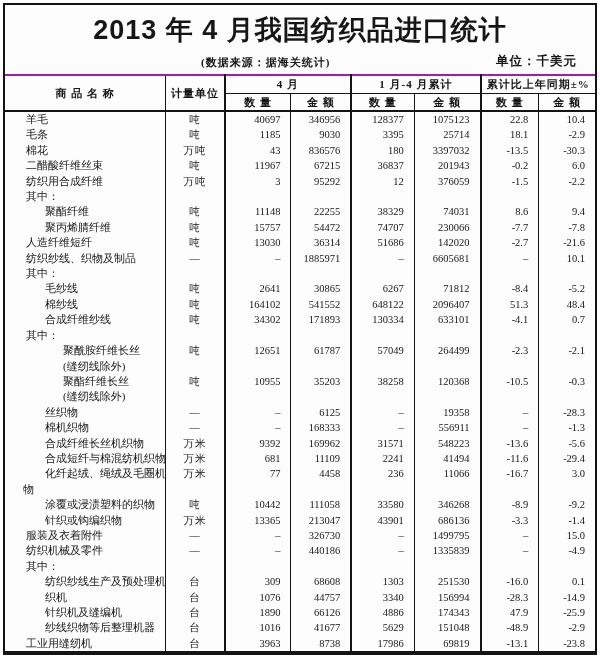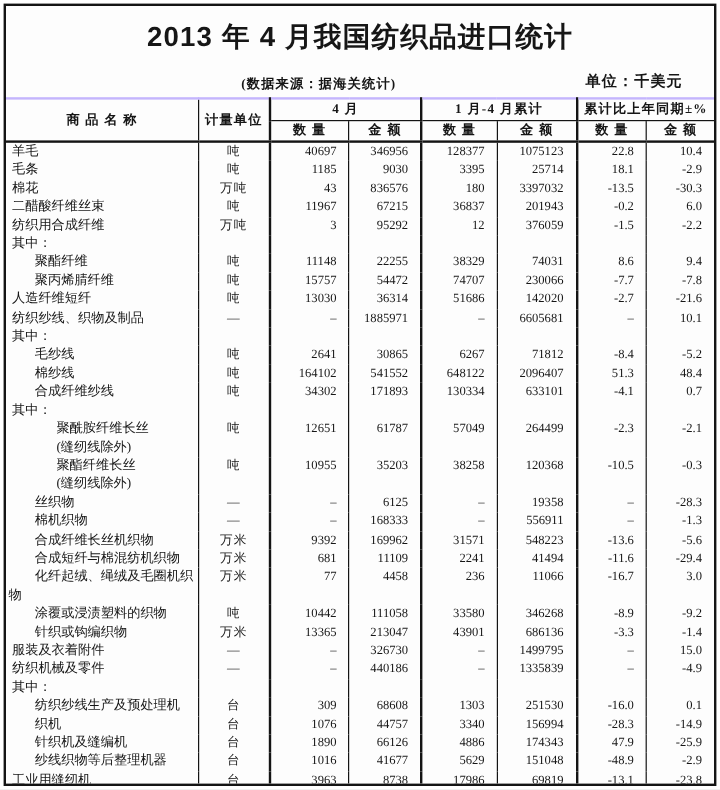--- a/index.html
+++ b/index.html
@@ -8,46 +8,46 @@
     box-sizing:border-box;overflow:hidden;
     font-family:"Liberation Serif","DejaVu Serif",serif;color:#161616;
   }
   .frame{
     position:absolute;left:3px;top:3px;right:3px;bottom:3px;
     border:2.5px solid #141414;box-sizing:border-box;background:#fdfdfd;overflow:hidden;
   }
   .title{
     text-align:center;margin-top:9px;
     font-family:"Liberation Sans","DejaVu Sans",sans-serif;
-    font-weight:bold;font-size:23px;line-height:32px;letter-spacing:1px;
+    font-weight:bold;font-size:27px;line-height:32px;letter-spacing:1px;
   }
-  .meta{position:relative;height:26px;margin-top:9px;font-weight:bold;text-align:right;}
+  .meta{position:relative;height:26px;margin-top:2px;font-weight:bold;text-align:right;}
   .src{position:absolute;left:196px;top:7px;font-size:11px;letter-spacing:1px;}
-  .unitnote{position:absolute;right:26px;top:5px;font-size:12.5px;letter-spacing:1px;}
+  .unitnote{position:absolute;right:18px;top:5px;font-size:12.5px;letter-spacing:1px;}
 
   table.stats{
     width:100%;border-collapse:collapse;table-layout:fixed;
-    border-top:2px solid #c4b5fd;border-bottom:2.5px solid #141414;
+    border-top:2px solid #a21caf;border-bottom:2.5px solid #141414;
   }
   col.w-name{width:160px}col.w-unit{width:59px}
   col.w-q1{width:66px}col.w-a1{width:60px}
   col.w-q2{width:63px}col.w-a2{width:66px}
   col.w-q3{width:58px}col.w-a3{width:56px}
 
   th{font-weight:bold;font-size:11px;padding:0;line-height:16.5px;height:16.5px;
      letter-spacing:1px;text-align:center;}
   th.c-unit{border-left:1px solid #141414;}
   th.grp{border-left:2px solid #141414;border-bottom:1px solid #141414;}
   th.sub{border-left:1px solid #141414;border-bottom:2px solid #141414;}
   th.sub.gb{border-left:2px solid #141414;}
   th[rowspan]{border-bottom:2px solid #141414;}
 
   td{padding:0;font-size:10.5px;line-height:15.4px;height:15.4px;vertical-align:top;
      white-space:nowrap;overflow:hidden;}
-  td.c-name{font-size:11px;}
+  td.c-name{font-size:11px;padding-left:16px;}
   td.c-unit{border-left:1px solid #141414;text-align:center;letter-spacing:1px;}
   td.num{text-align:right;padding-right:10px;font-family:"Liberation Serif","DejaVu Serif",serif;}
   td.v0,td.v2,td.v4{border-left:2px solid #141414;}
   td.v1,td.v3,td.v5{border-left:1px solid #141414;}
   .nm{white-space:nowrap;}
   .ind0{padding-left:5px;}
   .ind1{padding-left:24px;}
   .ind2{padding-left:42px;}
   .indw{padding-left:2px;}
 </style>

